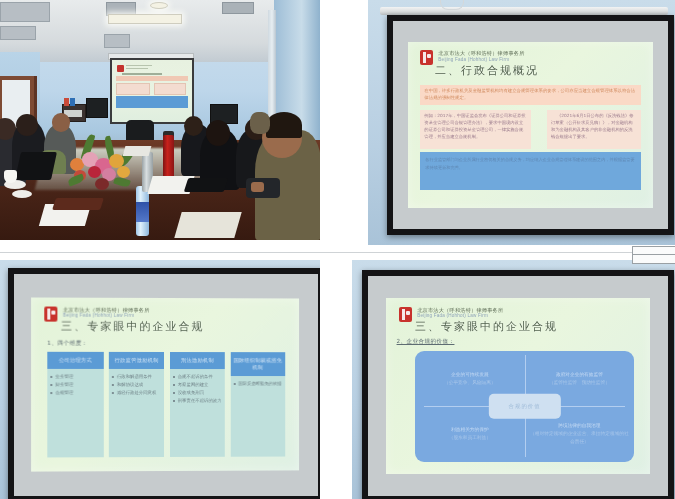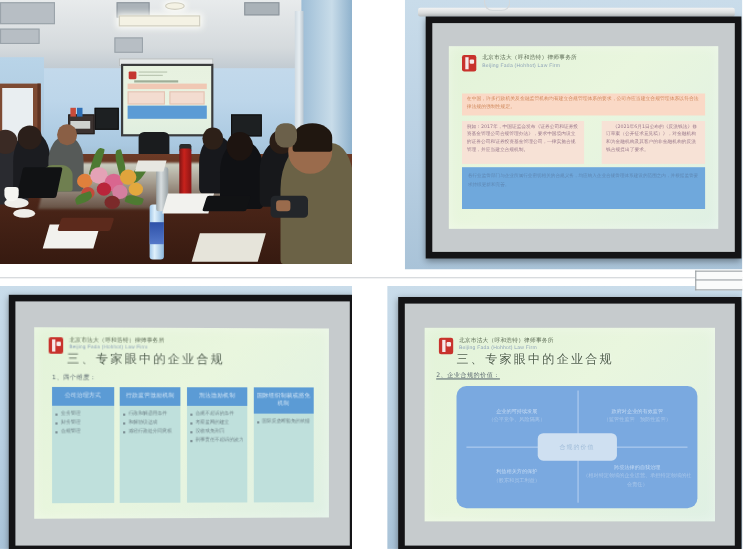--- a/index.html
+++ b/index.html
@@ -479,20 +479,21 @@
         <div class="slide">
 
           <div class="slide-head">
             <div class="firm-logo"></div>
             <div class="firm-names">
               <div class="firm-cn">北京市法大（呼和浩特）律师事务所</div>
               <div class="firm-en">Beijing Fada (Hohhot) Law Firm</div>
             </div>
           </div>
 
+          <div class="slide-title blurtext">二、行政合规概况</div>
 
           <div class="band-orange">
             <div class="btxt blurtext">在中国，许多行政机关及金融监管机构均有建立合规管理体系的要求，公司亦应当建立合规管理体系以符合法律法规的强制性规定。</div>
           </div>
 
           <div class="col-box blurtext" id="box-left">例如：2017年，中国证监会发布《证券公司和证券投资基金管理公司合规管理办法》，要求中国境内设立的证券公司和证券投资基金管理公司，一律实施合规管理，并应当建立合规机制。</div>
           <div class="col-box blurtext" id="box-right">《2021年6月1日公布的《反洗钱法》修订草案（公开征求意见稿）》，对金融机构和为金融机构及其客户的非金融机构的反洗钱合规提出了要求。</div>
 
           <div class="band-blue blurtext">各行业监管部门与企业所属行业密切相关的合规义务，均应纳入企业合规管理体系建设的范围之内，并根据监管要求持续更新和完善。</div>
         </div>

